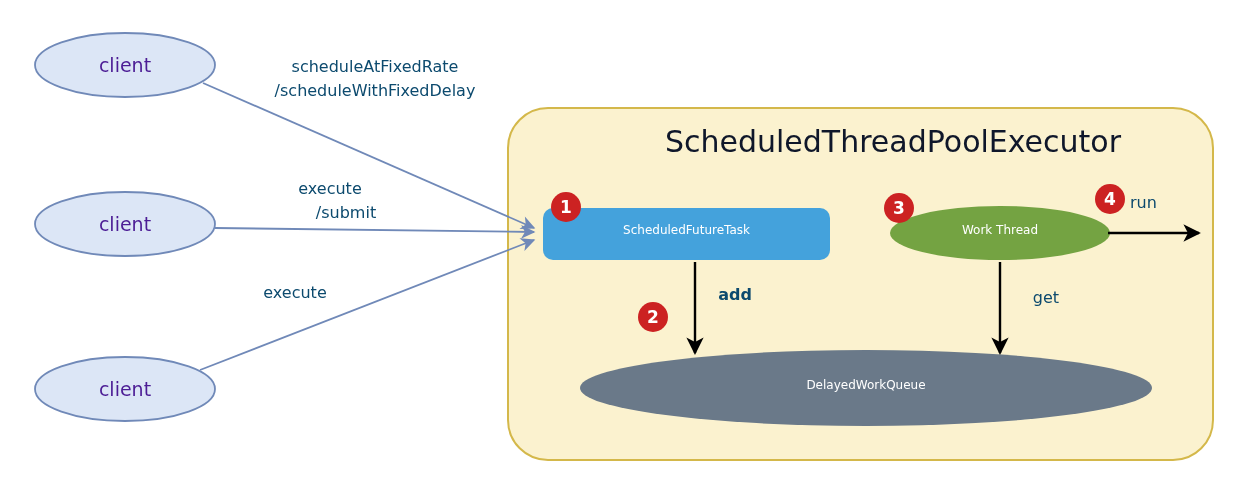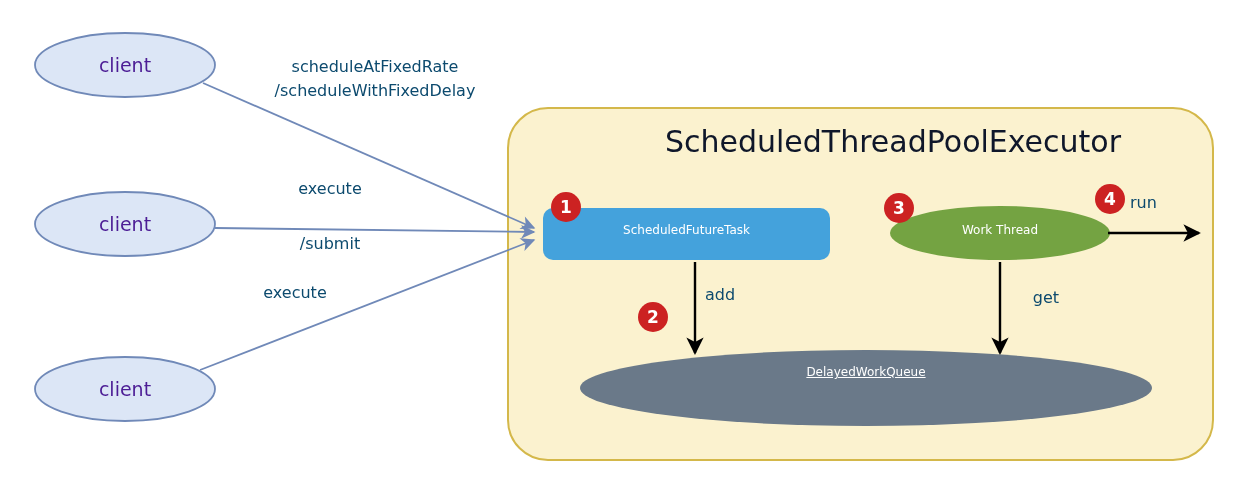--- a/index.html
+++ b/index.html
@@ -107,33 +107,33 @@
   </svg>
 
   <div class="txt client-label" style="left:65px; top:54px; width:120px;">client</div>
   <div class="txt client-label" style="left:65px; top:213px; width:120px;">client</div>
   <div class="txt client-label" style="left:65px; top:378px; width:120px;">client</div>
 
   <div class="txt edge-label" style="left:245px; top:58px; width:260px;">scheduleAtFixedRate</div>
   <div class="txt edge-label" style="left:245px; top:82px; width:260px;">/scheduleWithFixedDelay</div>
 
   <div class="txt edge-label" style="left:250px; top:180px; width:160px;">execute</div>
-  <div class="txt edge-label" style="left:250px; top:204px; width:160px;margin-top:31px;">/submit</div>
+  <div class="txt edge-label" style="left:266px; top:204px; width:160px;">/submit</div>
 
   <div class="txt edge-label" style="left:215px; top:284px; width:160px;">execute</div>
 
   <div class="txt container-title" style="left:623px; top:124px; width:540px;">ScheduledThreadPoolExecutor</div>
 
   <div class="txt node-label" style="left:543px; top:223px; width:287px;">ScheduledFutureTask</div>
 
   <div class="txt node-label" style="left:890px; top:223px; width:220px;">Work Thread</div>
 
-  <div class="txt node-label" style="left:580px; top:365px; width:572px;text-decoration:underline;">DelayedWorkQueue</div>
+  <div class="txt node-label" style="left:580px; top:378px; width:572px;">DelayedWorkQueue</div>
 
-  <div class="txt edge-label" style="left:705px; top:286px; width:60px; text-align:left;">add</div>
+  <div class="txt edge-label" style="left:705px; top:286px; width:60px; text-align:center;font-weight:bold;">add</div>
   <div class="txt edge-label" style="left:1016px; top:289px; width:60px; text-align:center;">get</div>
   <div class="txt edge-label" style="left:1130px; top:194px; width:60px; text-align:left;">run</div>
 
   <div class="badge-num" style="left:551px; top:199px; width:30px;">1</div>
   <div class="badge-num" style="left:638px; top:309px; width:30px;">2</div>
   <div class="badge-num" style="left:884px; top:200px; width:30px;">3</div>
   <div class="badge-num" style="left:1095px; top:191px; width:30px;">4</div>
 
 </div>
 

